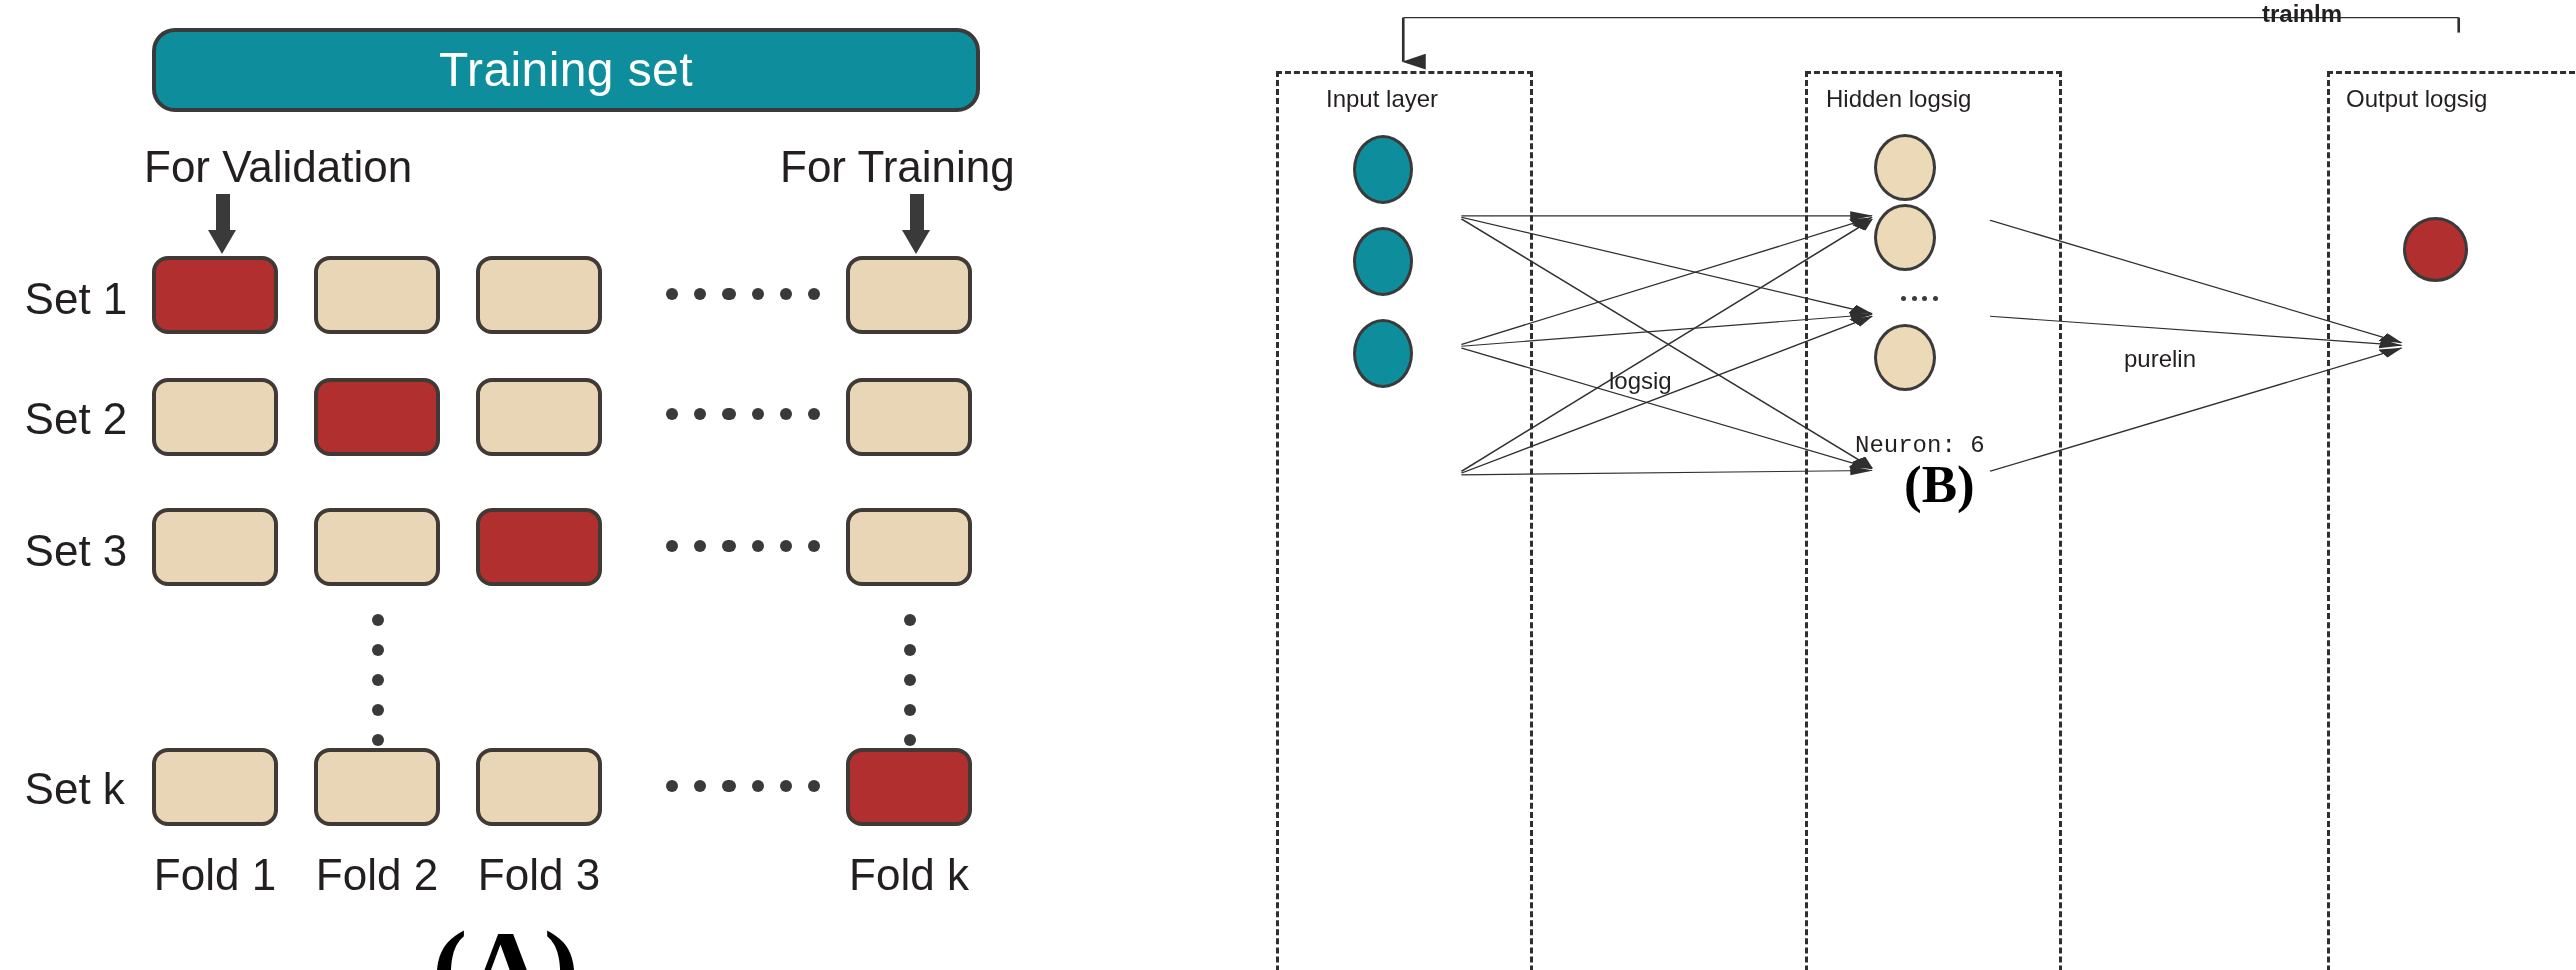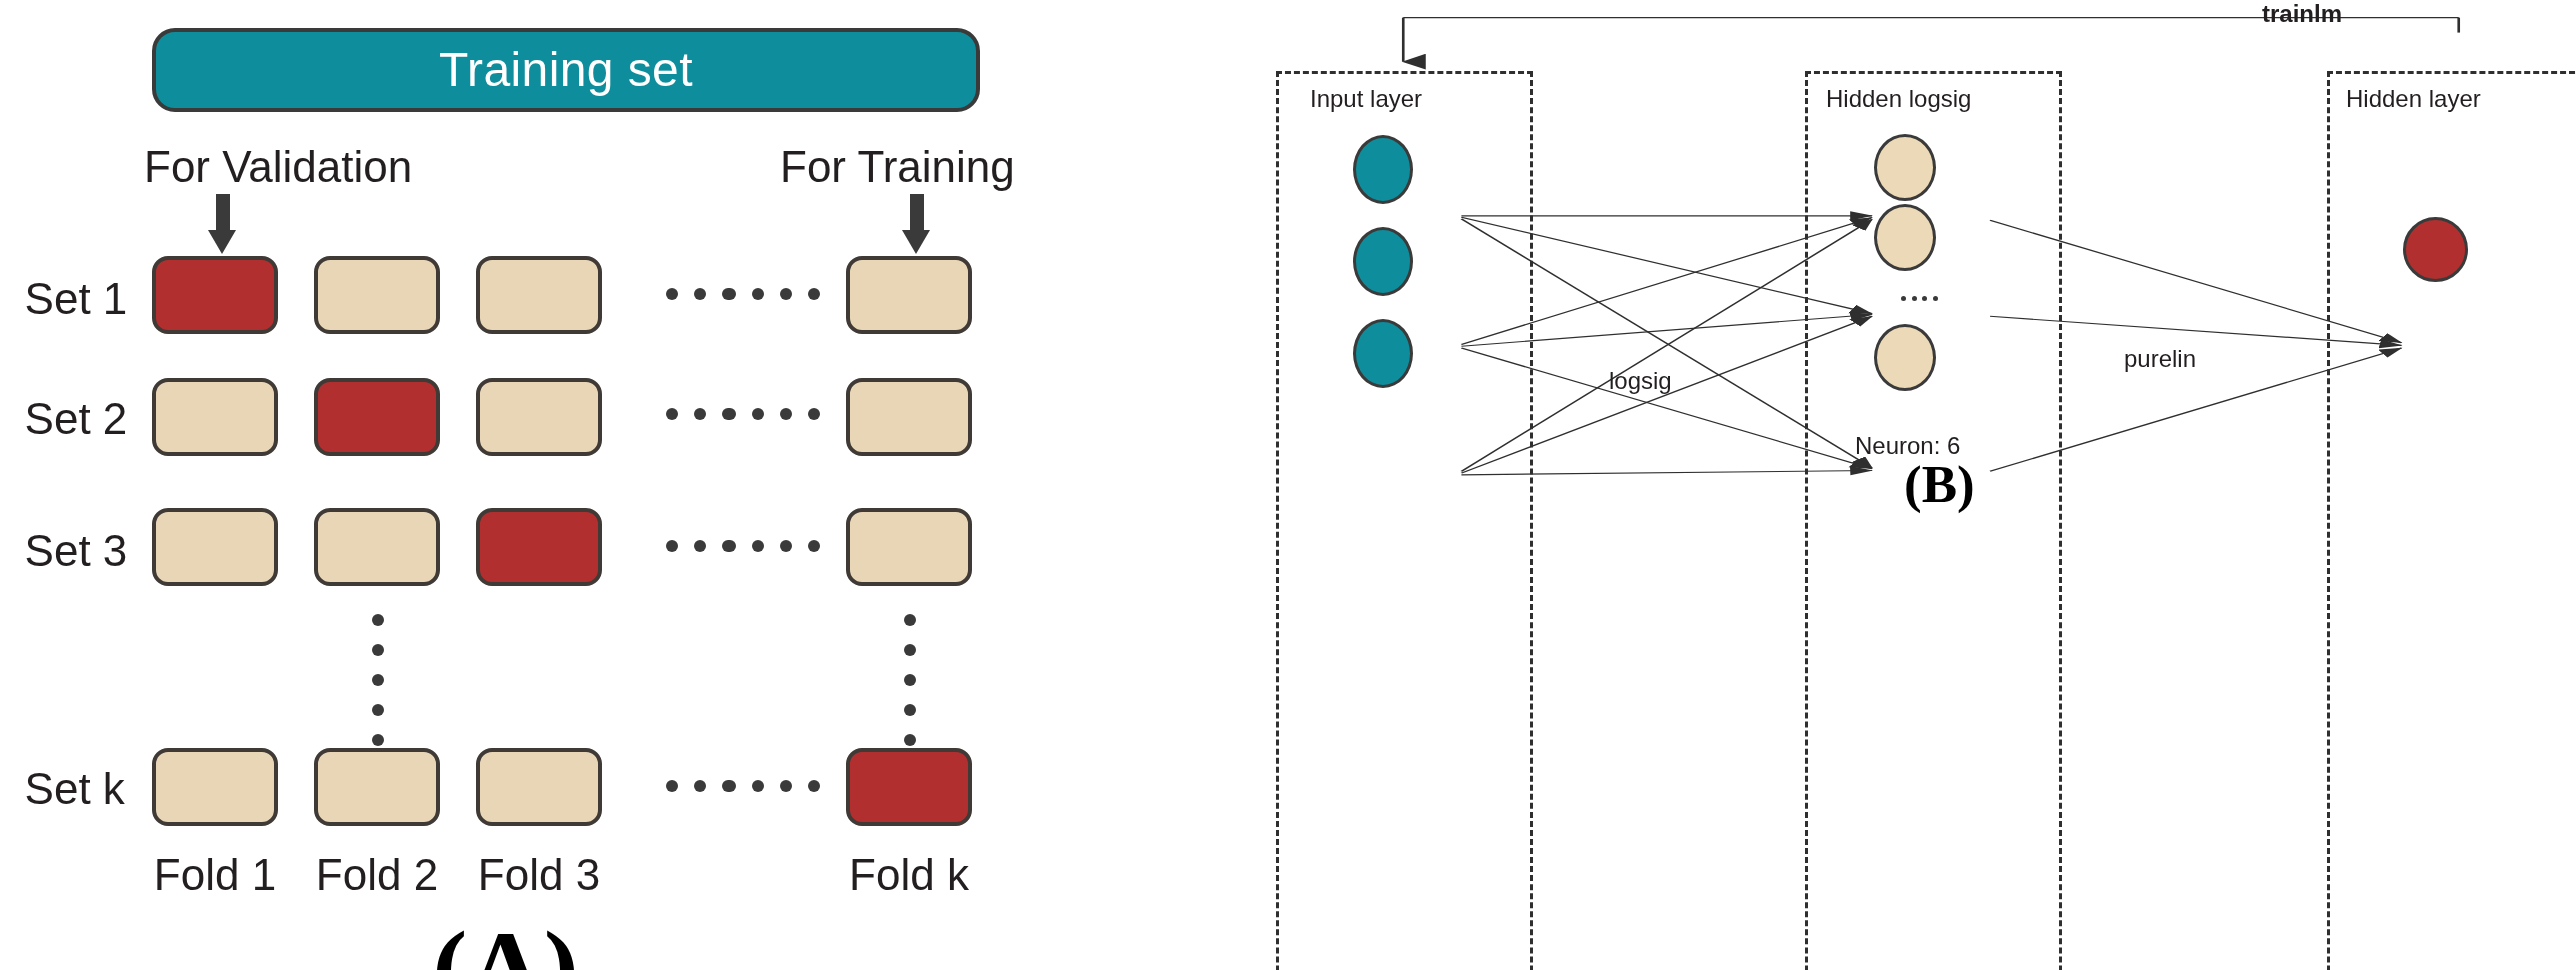--- a/index.html
+++ b/index.html
@@ -323,23 +323,23 @@
       <line x1="858" y1="1070" x2="1325" y2="790" marker-end="url(#ah)"></line>
     </g>
   </svg>
 
   <div class="fn-label" style="left: 1028px; top: 0px; transform-origin: 0px 0px; font-weight: bold;">trainlm</div>
 
   <div class="layer-box" style="left: 42px; top: 71px; width: 257px; height: 1036px; transform-origin: 0px 0px;"></div>
   <div class="layer-box" style="left: 571px; top: 71px; width: 257px; height: 1036px; transform-origin: 0px 0px;"></div>
   <div class="layer-box" style="left: 1093px; top: 71px; width: 257px; height: 1036px; transform-origin: 0px 0px;"></div>
 
-  <div class="layer-title" style="left: 76px; top: 85px; transform-origin: 0px 0px;">Input layer</div>
+  <div class="layer-title" style="left: 92px; top: 85px; transform-origin: 0px 0px;">Input layer</div>
   <div class="layer-title" style="left: 592px; top: 85px; transform-origin: 0px 0px;">Hidden logsig</div>
-  <div class="layer-title" style="left: 1112px; top: 85px; transform-origin: 0px 0px;">Hidden layer</div>
+  <div class="layer-title" style="left: 1112px; top: 85px; transform-origin: 0px 0px;">Output logsig</div>
 
   <div class="node teal" style="left: 119px; top: 135px; width: 60px; height: 69px; transform-origin: 0px 0px;"></div>
   <div class="node teal" style="left: 119px; top: 227px; width: 60px; height: 69px; transform-origin: 0px 0px;"></div>
   <div class="node teal" style="left: 119px; top: 319px; width: 60px; height: 69px; transform-origin: 0px 0px;"></div>
 
   <div class="node tan" style="left: 640px; top: 134px; width: 62px; height: 67px; transform-origin: 0px 0px;"></div>
   <div class="node tan" style="left: 640px; top: 204px; width: 62px; height: 67px; transform-origin: 0px 0px;"></div>
   <div class="node tan" style="left: 640px; top: 324px; width: 62px; height: 67px; transform-origin: 0px 0px;"></div>
 
   <div class="hidden-dots" style="left: 667px; top: 296px; transform-origin: 0px 0px;">
@@ -347,17 +347,17 @@
       <i></i>
       <i></i>
       <i></i>
   </div>
 
   <div class="node red" style="left: 1169px; top: 217px; width: 65px; height: 65px; transform-origin: 0px 0px;"></div>
 
   <div class="fn-label" style="left: 375px; top: 367px; transform-origin: 0px 0px; text-align: center;">logsig</div>
   <div class="fn-label" style="left: 890px; top: 345px; transform-origin: 0px 0px;">purelin</div>
 
-  <div class="fn-label" style="left: 621px; top: 432px; transform-origin: 0px 0px;">Neuron: 6</div>
+  <div class="fn-label" style="left: 621px; top: 432px; transform-origin: 0px 0px; font-family: Liberation Mono, monospace;">Neuron: 6</div>
 
   <div class="panel-caption" style="left: 670px; top: 458px; transform-origin: 0px 0px;">(B)</div>
 </div>
 
 
 </body></html>

